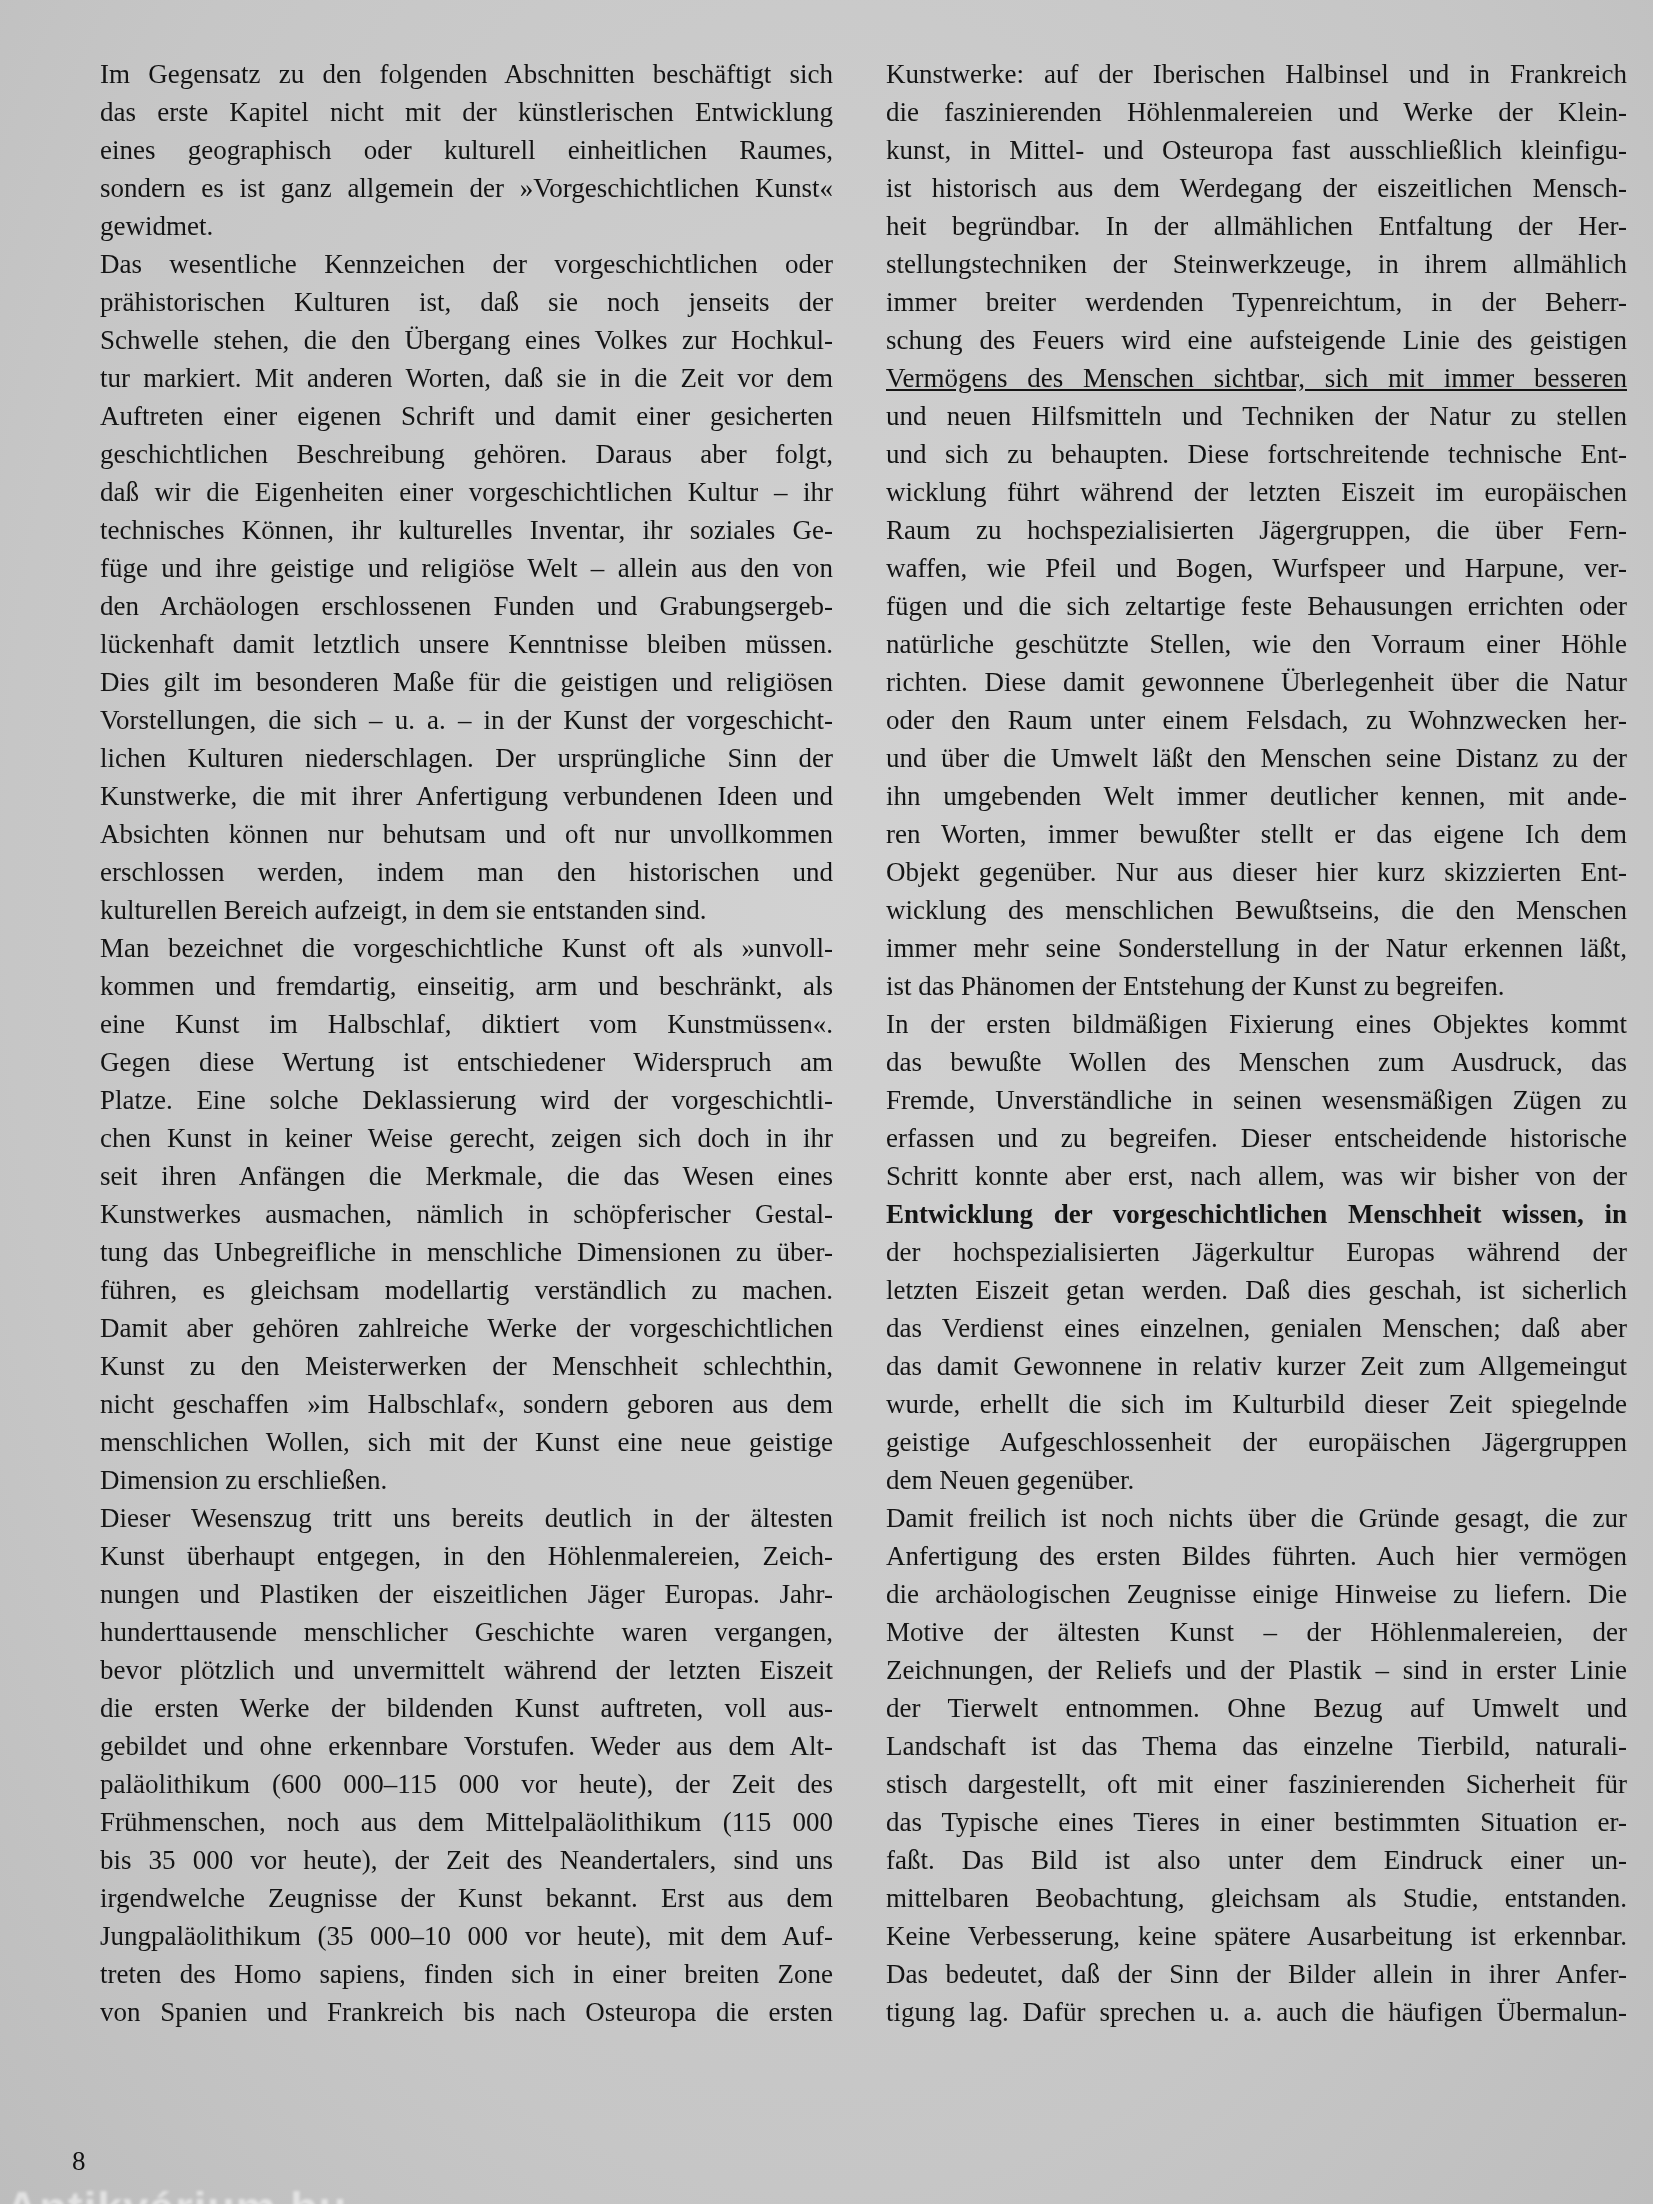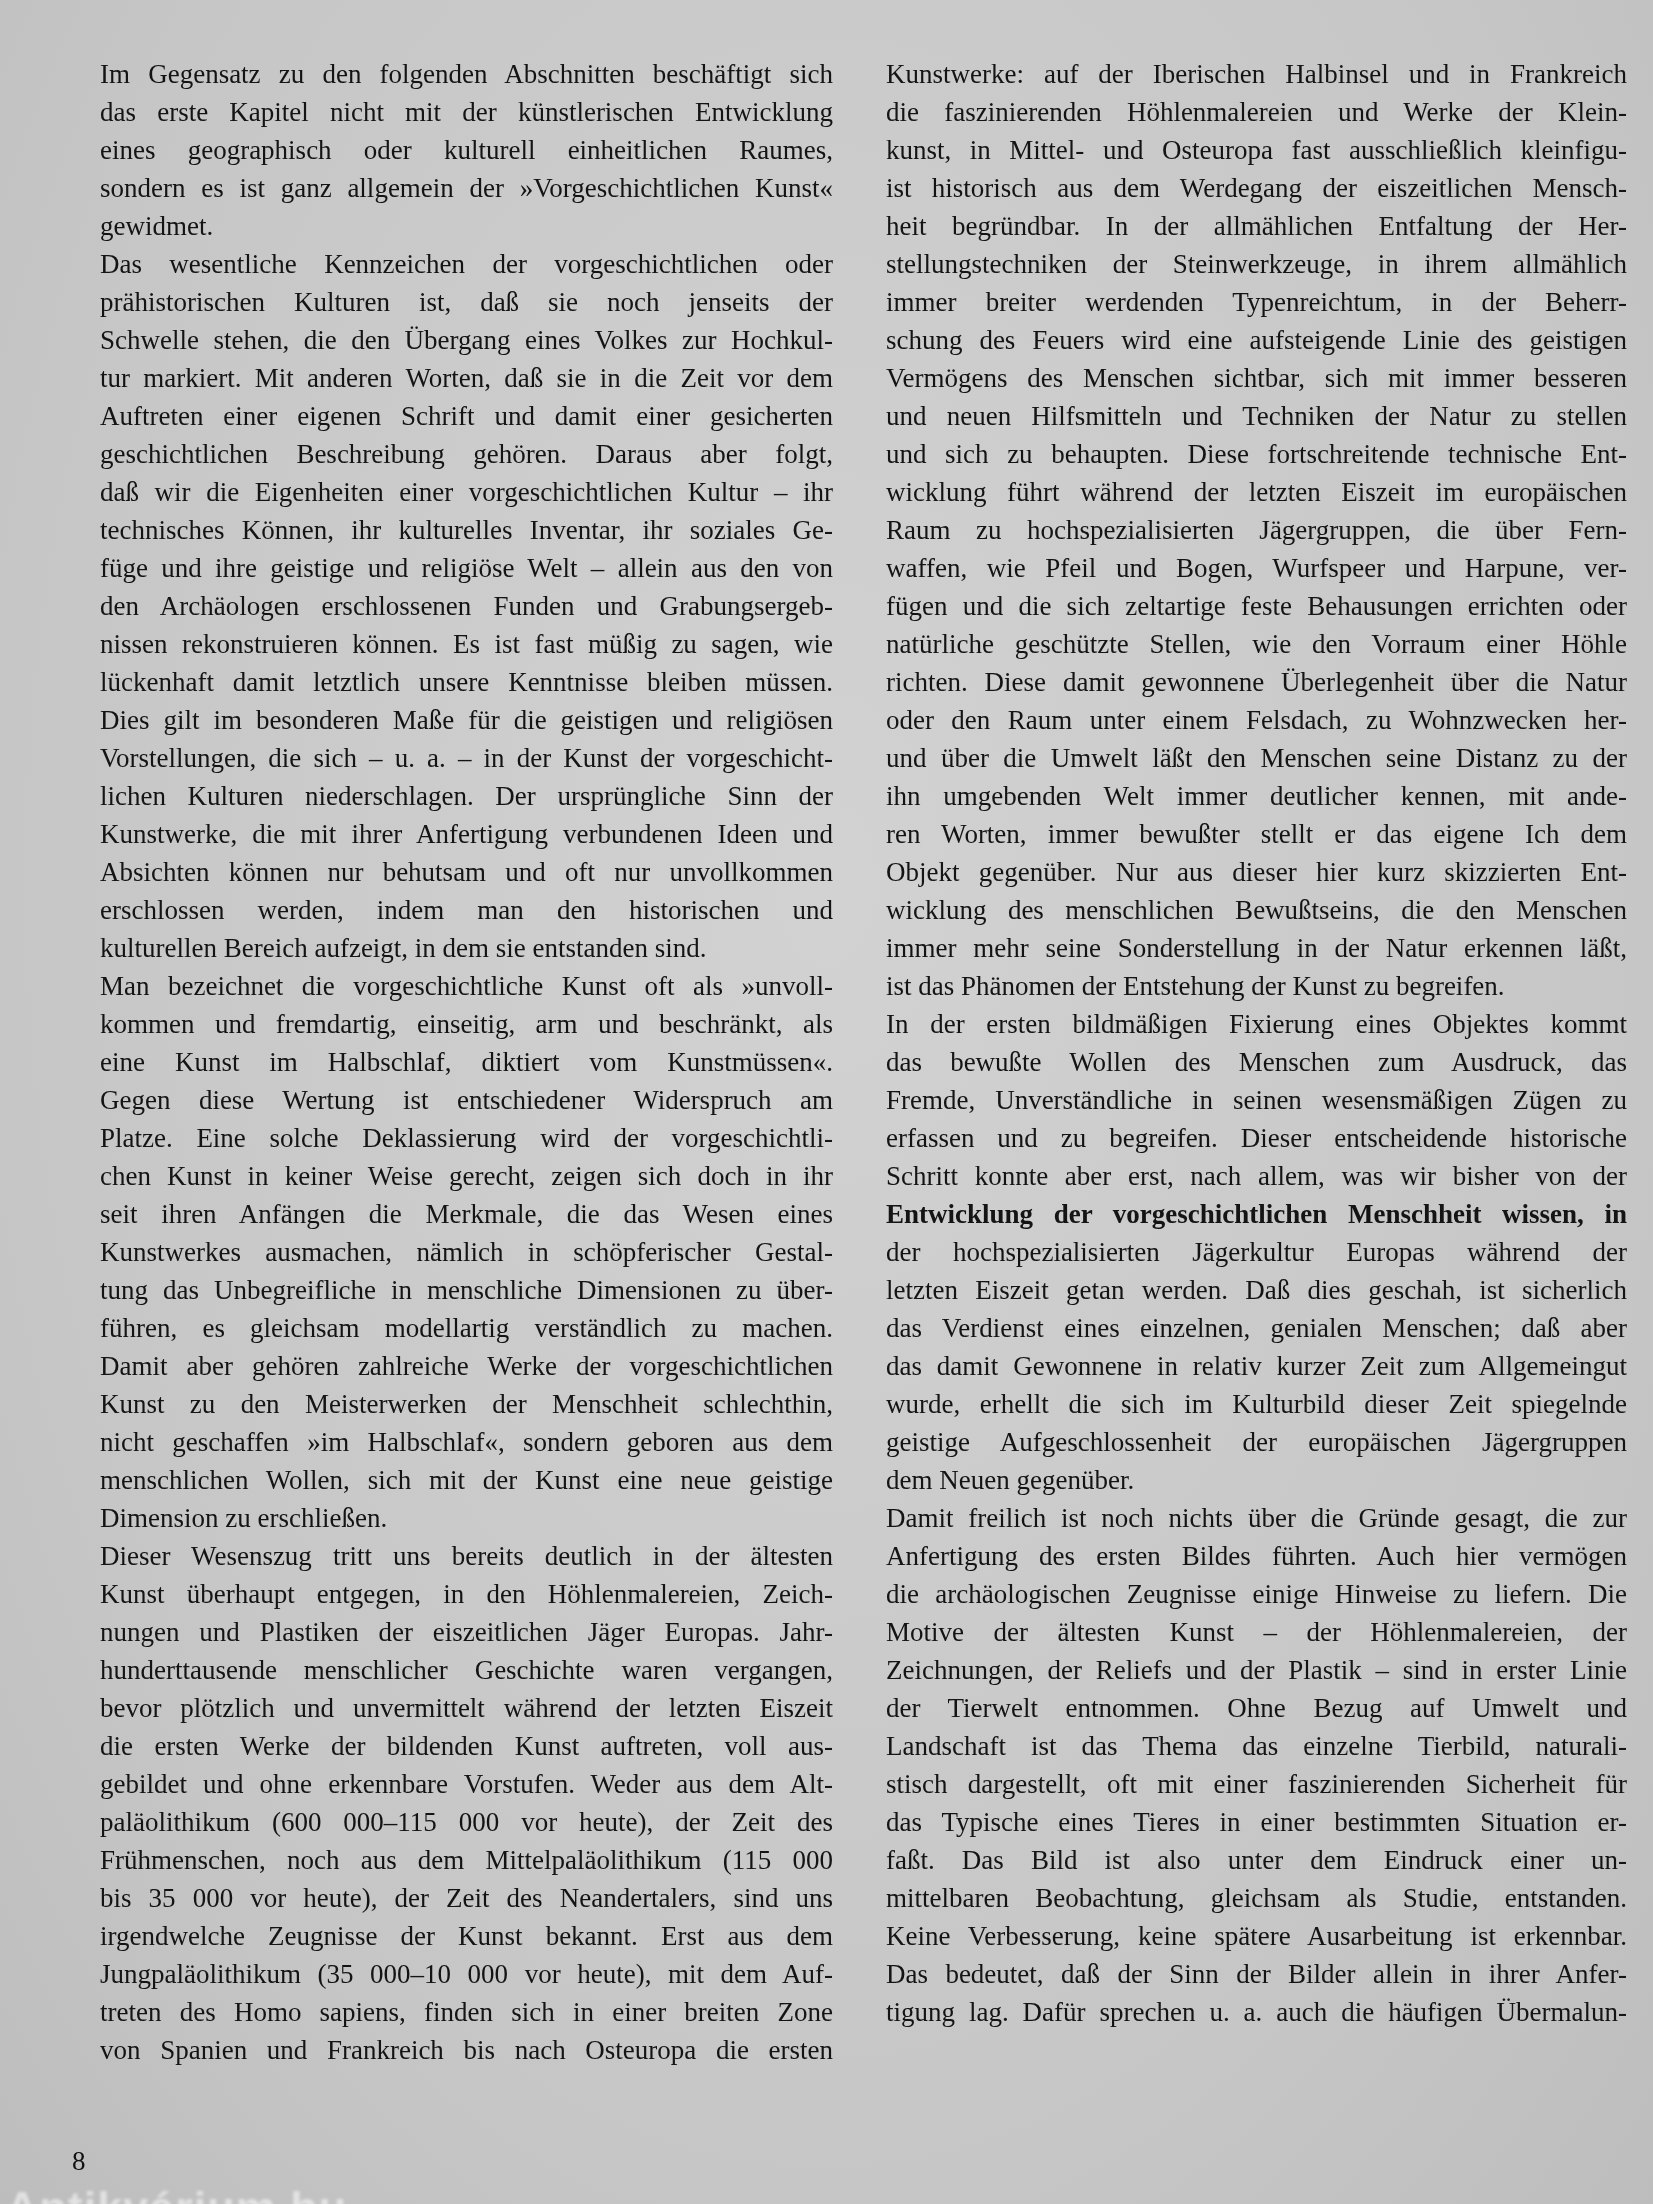--- a/index.html
+++ b/index.html
@@ -70,21 +70,20 @@
     <span class="line" style="white-space: nowrap;">Das wesentliche Kennzeichen der vorgeschichtlichen oder</span>
     <span class="line" style="white-space: nowrap;">prähistorischen Kulturen ist, daß sie noch jenseits der</span>
     <span class="line" style="white-space: nowrap;">Schwelle stehen, die den Übergang eines Volkes zur Hochkul-</span>
     <span class="line" style="white-space: nowrap;">tur markiert. Mit anderen Worten, daß sie in die Zeit vor dem</span>
     <span class="line" style="white-space: nowrap;">Auftreten einer eigenen Schrift und damit einer gesicherten</span>
     <span class="line" style="white-space: nowrap;">geschichtlichen Beschreibung gehören. Daraus aber folgt,</span>
     <span class="line" style="white-space: nowrap;">daß wir die Eigenheiten einer vorgeschichtlichen Kultur – ihr</span>
     <span class="line" style="white-space: nowrap;">technisches Können, ihr kulturelles Inventar, ihr soziales Ge-</span>
     <span class="line" style="white-space: nowrap;">füge und ihre geistige und religiöse Welt – allein aus den von</span>
     <span class="line" style="white-space: nowrap;">den Archäologen erschlossenen Funden und Grabungsergeb-</span>
-    <span class="line" style="white-space: nowrap;">nissen rekonstruieren können. Es ist fast müßig zu sagen, wie</span>
     <span class="line" style="white-space: nowrap;">lückenhaft damit letztlich unsere Kenntnisse bleiben müssen.</span>
     <span class="line" style="white-space: nowrap;">Dies gilt im besonderen Maße für die geistigen und religiösen</span>
     <span class="line" style="white-space: nowrap;">Vorstellungen, die sich – u. a. – in der Kunst der vorgeschicht-</span>
     <span class="line" style="white-space: nowrap;">lichen Kulturen niederschlagen. Der ursprüngliche Sinn der</span>
     <span class="line" style="white-space: nowrap;">Kunstwerke, die mit ihrer Anfertigung verbundenen Ideen und</span>
     <span class="line" style="white-space: nowrap;">Absichten können nur behutsam und oft nur unvollkommen</span>
     <span class="line" style="white-space: nowrap;">erschlossen werden, indem man den historischen und</span>
     <span class="line last" style="white-space: nowrap;">kulturellen Bereich aufzeigt, in dem sie entstanden sind.</span>
     <span class="line" style="white-space: nowrap;">Man bezeichnet die vorgeschichtliche Kunst oft als »unvoll-</span>
     <span class="line" style="white-space: nowrap;">kommen und fremdartig, einseitig, arm und beschränkt, als</span>
@@ -118,21 +117,21 @@
   </div>
 <div class="column col-right" id="col-right">
     <span class="line" style="white-space: nowrap;">Kunstwerke: auf der Iberischen Halbinsel und in Frankreich</span>
     <span class="line" style="white-space: nowrap;">die faszinierenden Höhlenmalereien und Werke der Klein-</span>
     <span class="line" style="white-space: nowrap;">kunst, in Mittel- und Osteuropa fast ausschließlich kleinfigu-</span>
     <span class="line" style="white-space: nowrap;">ist historisch aus dem Werdegang der eiszeitlichen Mensch-</span>
     <span class="line" style="white-space: nowrap;">heit begründbar. In der allmählichen Entfaltung der Her-</span>
     <span class="line" style="white-space: nowrap;">stellungstechniken der Steinwerkzeuge, in ihrem allmählich</span>
     <span class="line" style="white-space: nowrap;">immer breiter werdenden Typenreichtum, in der Beherr-</span>
     <span class="line" style="white-space: nowrap;">schung des Feuers wird eine aufsteigende Linie des geistigen</span>
-    <span class="line" style="white-space: nowrap;">Vermögens des Menschen sichtbar, sich mit immer besseren</span>
+    <span class="line" style="white-space: nowrap; text-decoration: underline;">Vermögens des Menschen sichtbar, sich mit immer besseren</span>
     <span class="line" style="white-space: nowrap;">und neuen Hilfsmitteln und Techniken der Natur zu stellen</span>
     <span class="line" style="white-space: nowrap;">und sich zu behaupten. Diese fortschreitende technische Ent-</span>
     <span class="line" style="white-space: nowrap;">wicklung führt während der letzten Eiszeit im europäischen</span>
     <span class="line" style="white-space: nowrap;">Raum zu hochspezialisierten Jägergruppen, die über Fern-</span>
     <span class="line" style="white-space: nowrap;">waffen, wie Pfeil und Bogen, Wurfspeer und Harpune, ver-</span>
     <span class="line" style="white-space: nowrap;">fügen und die sich zeltartige feste Behausungen errichten oder</span>
     <span class="line" style="white-space: nowrap;">natürliche geschützte Stellen, wie den Vorraum einer Höhle</span>
     <span class="line" style="white-space: nowrap;">richten. Diese damit gewonnene Überlegenheit über die Natur</span>
     <span class="line" style="white-space: nowrap;">oder den Raum unter einem Felsdach, zu Wohnzwecken her-</span>
     <span class="line" style="white-space: nowrap;">und über die Umwelt läßt den Menschen seine Distanz zu der</span>

